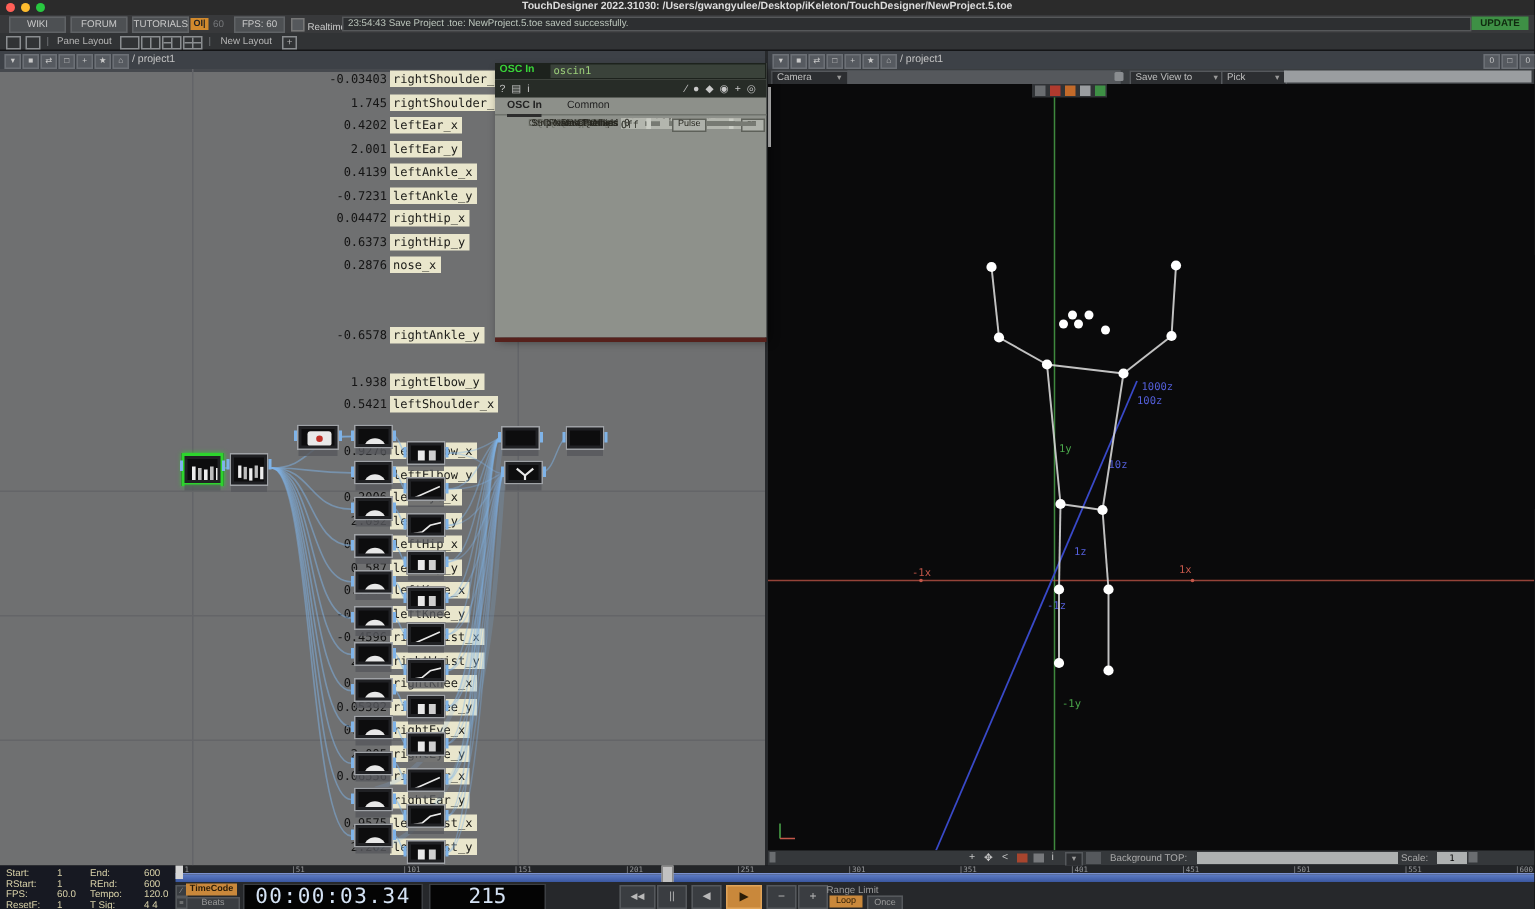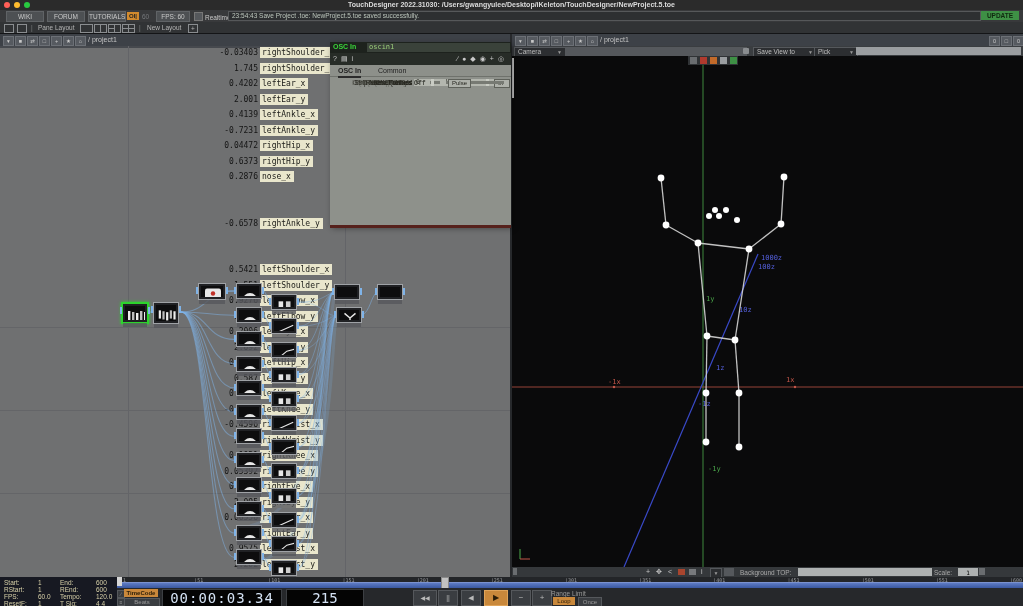--- a/index.html
+++ b/index.html
@@ -194,27 +194,27 @@
         <span class="ch-name mono">rightHip_y</span>
       </div>
       <div class="abs ch-row" style="top:125px">
         <span class="ch-val mono">0.2876</span>
         <span class="ch-name mono">nose_x</span>
       </div>
       <div class="abs ch-row" style="top:171.5px">
         <span class="ch-val mono">-0.6578</span>
         <span class="ch-name mono">rightAnkle_y</span>
       </div>
+      <div class="abs ch-row" style="top:202.5px">
+        <span class="ch-val mono">1.938</span>
+        <span class="ch-name mono">rightElbow_y</span>
+      </div>
       <div class="abs ch-row" style="top:218px">
         <span class="ch-val mono">0.5421</span>
         <span class="ch-name mono">leftShoulder_x</span>
-      </div>
-      <div class="abs ch-row" style="top:233.5px">
-        <span class="ch-val mono">1.551</span>
-        <span class="ch-name mono">leftShoulder_y</span>
       </div>
       <div class="abs ch-row" style="top:249px">
         <span class="ch-val mono">0.9276</span>
         <span class="ch-name mono">leftElbow_x</span>
       </div>
       <div class="abs ch-row" style="top:264.5px">
         <span class="ch-val mono">1.872</span>
         <span class="ch-name mono">leftElbow_y</span>
       </div>
       <div class="abs ch-row" style="top:280px">

